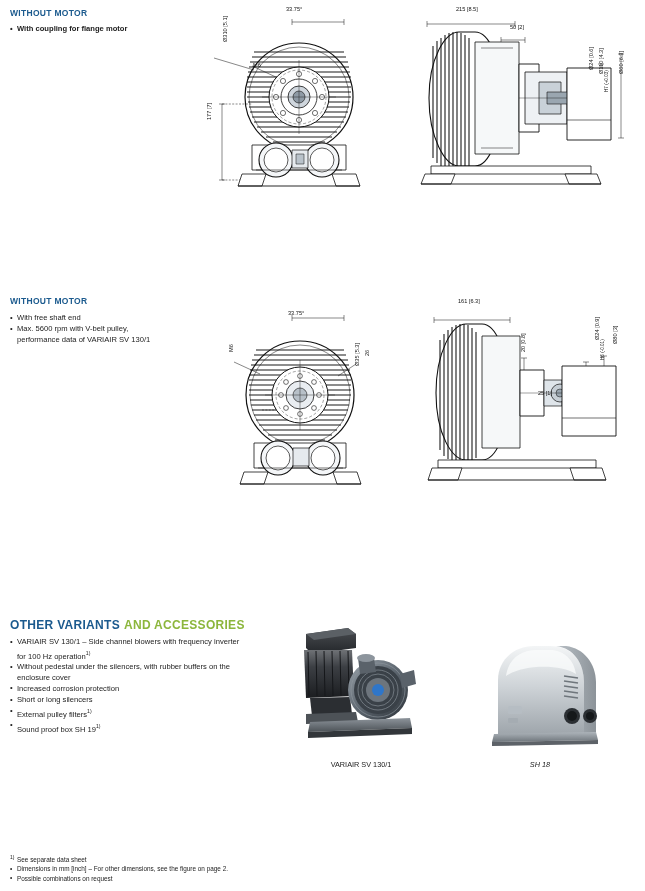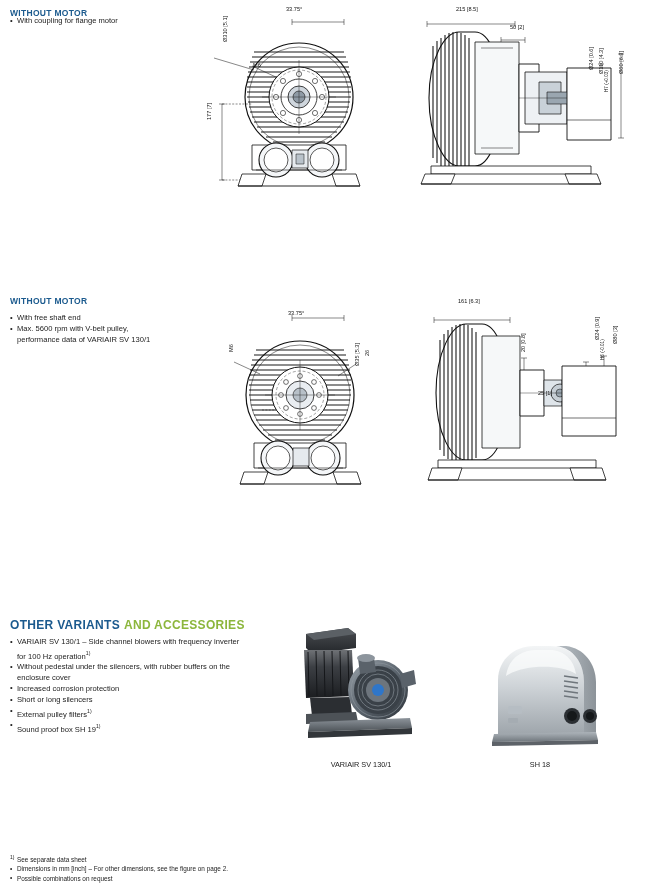--- a/index.html
+++ b/index.html
@@ -122,21 +122,21 @@
     transform-origin: left top;
   }
 </style>
 </head>
 <body>
 
 <div class="page">
 
   <div class="sect-title" style="left:10px; top:8px;">WITHOUT MOTOR</div>
 
-  <div class="bullets" style="left:10px; top:16px; width:160px;">
+  <div class="bullets" style="left:10px; top:24px; width:160px;font-weight:bold;">
     <div class="bi">With coupling for flange motor</div>
   </div>
 
   <div class="dw" style="left:196px; top:8px;">
     <svg width="200" height="190" viewBox="0 0 200 190">
       <g fill="none" stroke="#111" stroke-width="0.5">
 
         <line x1="96" y1="14" x2="148" y2="14"></line>
         <path d="M96 11 L96 17 M148 11 L148 17" stroke-width="0.5"></path>
 
@@ -550,21 +550,21 @@
       <circle cx="110" cy="80" r="7" fill="#2b2f33"></circle>
       <circle cx="110" cy="80" r="4" fill="#15181a"></circle>
 
       <rect x="28" y="70" width="14" height="8" rx="1.5" fill="#b6bdc3"></rect>
       <rect x="28" y="82" width="10" height="5" rx="1" fill="#a5acb2"></rect>
 
       <path d="M14 98 L116 96 L118 104 L12 106 Z" fill="url(#base2)"></path>
       <path d="M12 106 L118 104 L118 108 L12 110 Z" fill="#5d6268"></path>
     </svg>
   </div>
-  <div class="caption" style="left:470px; top:760px; width:140px;">SH 18</div>
+  <div class="caption" style="left:470px; top:760px; width:140px;font-style:italic;">SH 18</div>
 
   <div class="footnotes">
     <div class="fn mark">See separate data sheet</div>
     <div class="fn dot">Dimensions in mm [inch] – For other dimensions, see the figure on page 2.</div>
     <div class="fn dot">Possible combinations on request</div>
   </div>
 
 </div>
 
 </body></html>

